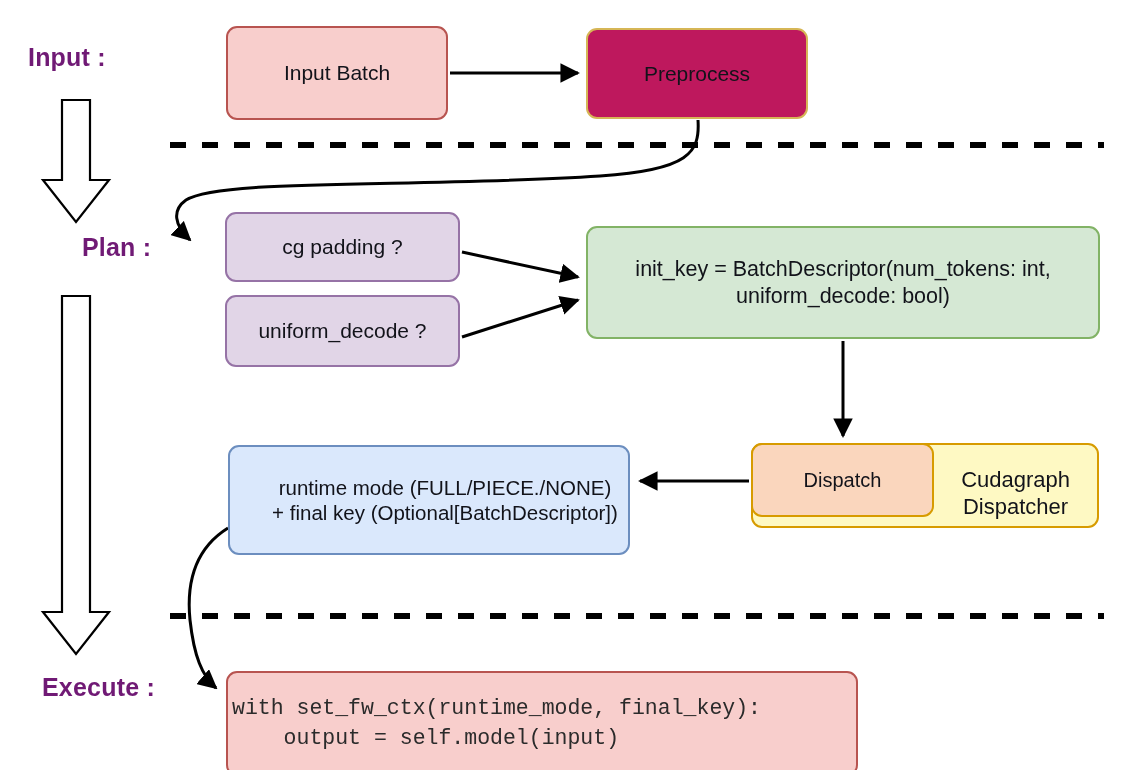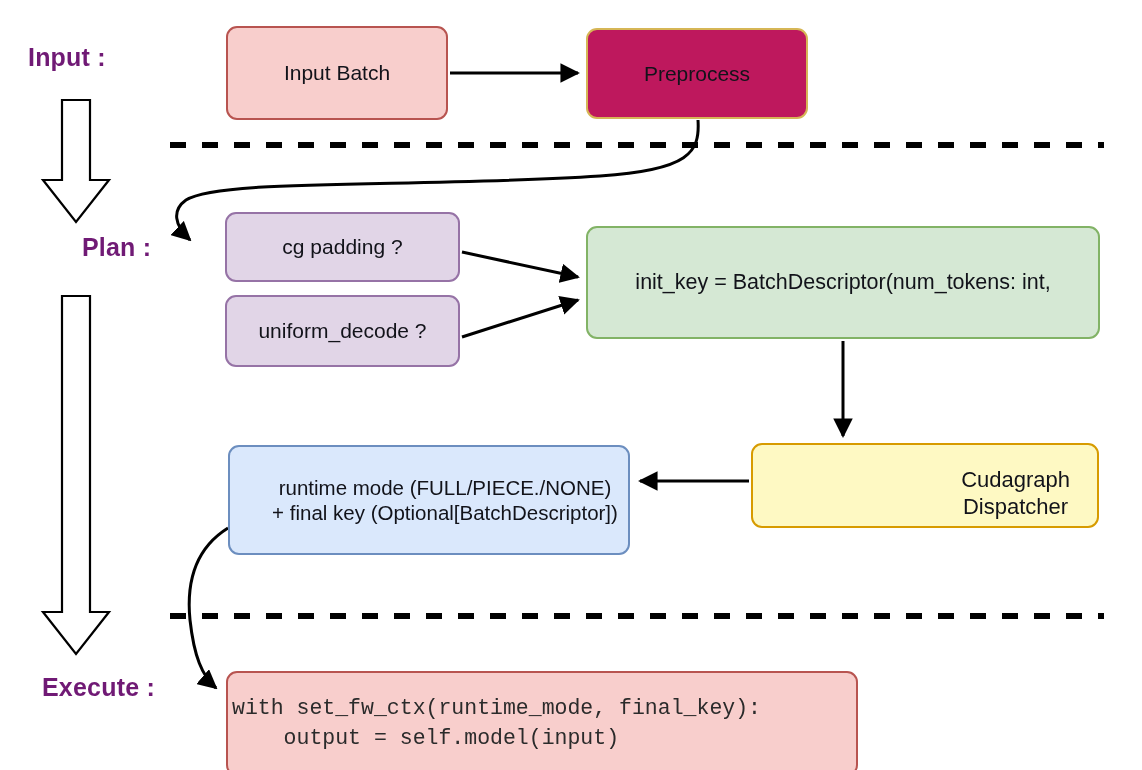--- a/index.html
+++ b/index.html
@@ -164,30 +164,34 @@
     <span>cg padding ?</span>
   </div>
 
   <div class="node" id="node-uniform-decode">
     <span>uniform_decode ?</span>
   </div>
 
   <div class="node" id="node-init-key">
     <span>
       <span>init_key = BatchDescriptor(num_tokens: int,</span><br>
+      <span>uniform_decode: bool)</span>
     </span>
   </div>
 
   <div class="node" id="node-cudagraph-dispatcher">
     <span>
       <span>Cudagraph</span><br>
       <span>Dispatcher</span>
     </span>
   </div>
 
+  <div class="node" id="node-dispatch">
+    <span>Dispatch</span>
+  </div>
 
   <div class="node" id="node-runtime-mode">
     <span>
       <span>runtime mode (FULL/PIECE./NONE)</span><br>
       <span>+ final key (Optional[BatchDescriptor])</span>
     </span>
   </div>
 
   <div class="node code" id="node-execute-code">
     <span><span>with set_fw_ctx(runtime_mode, final_key):</span>

